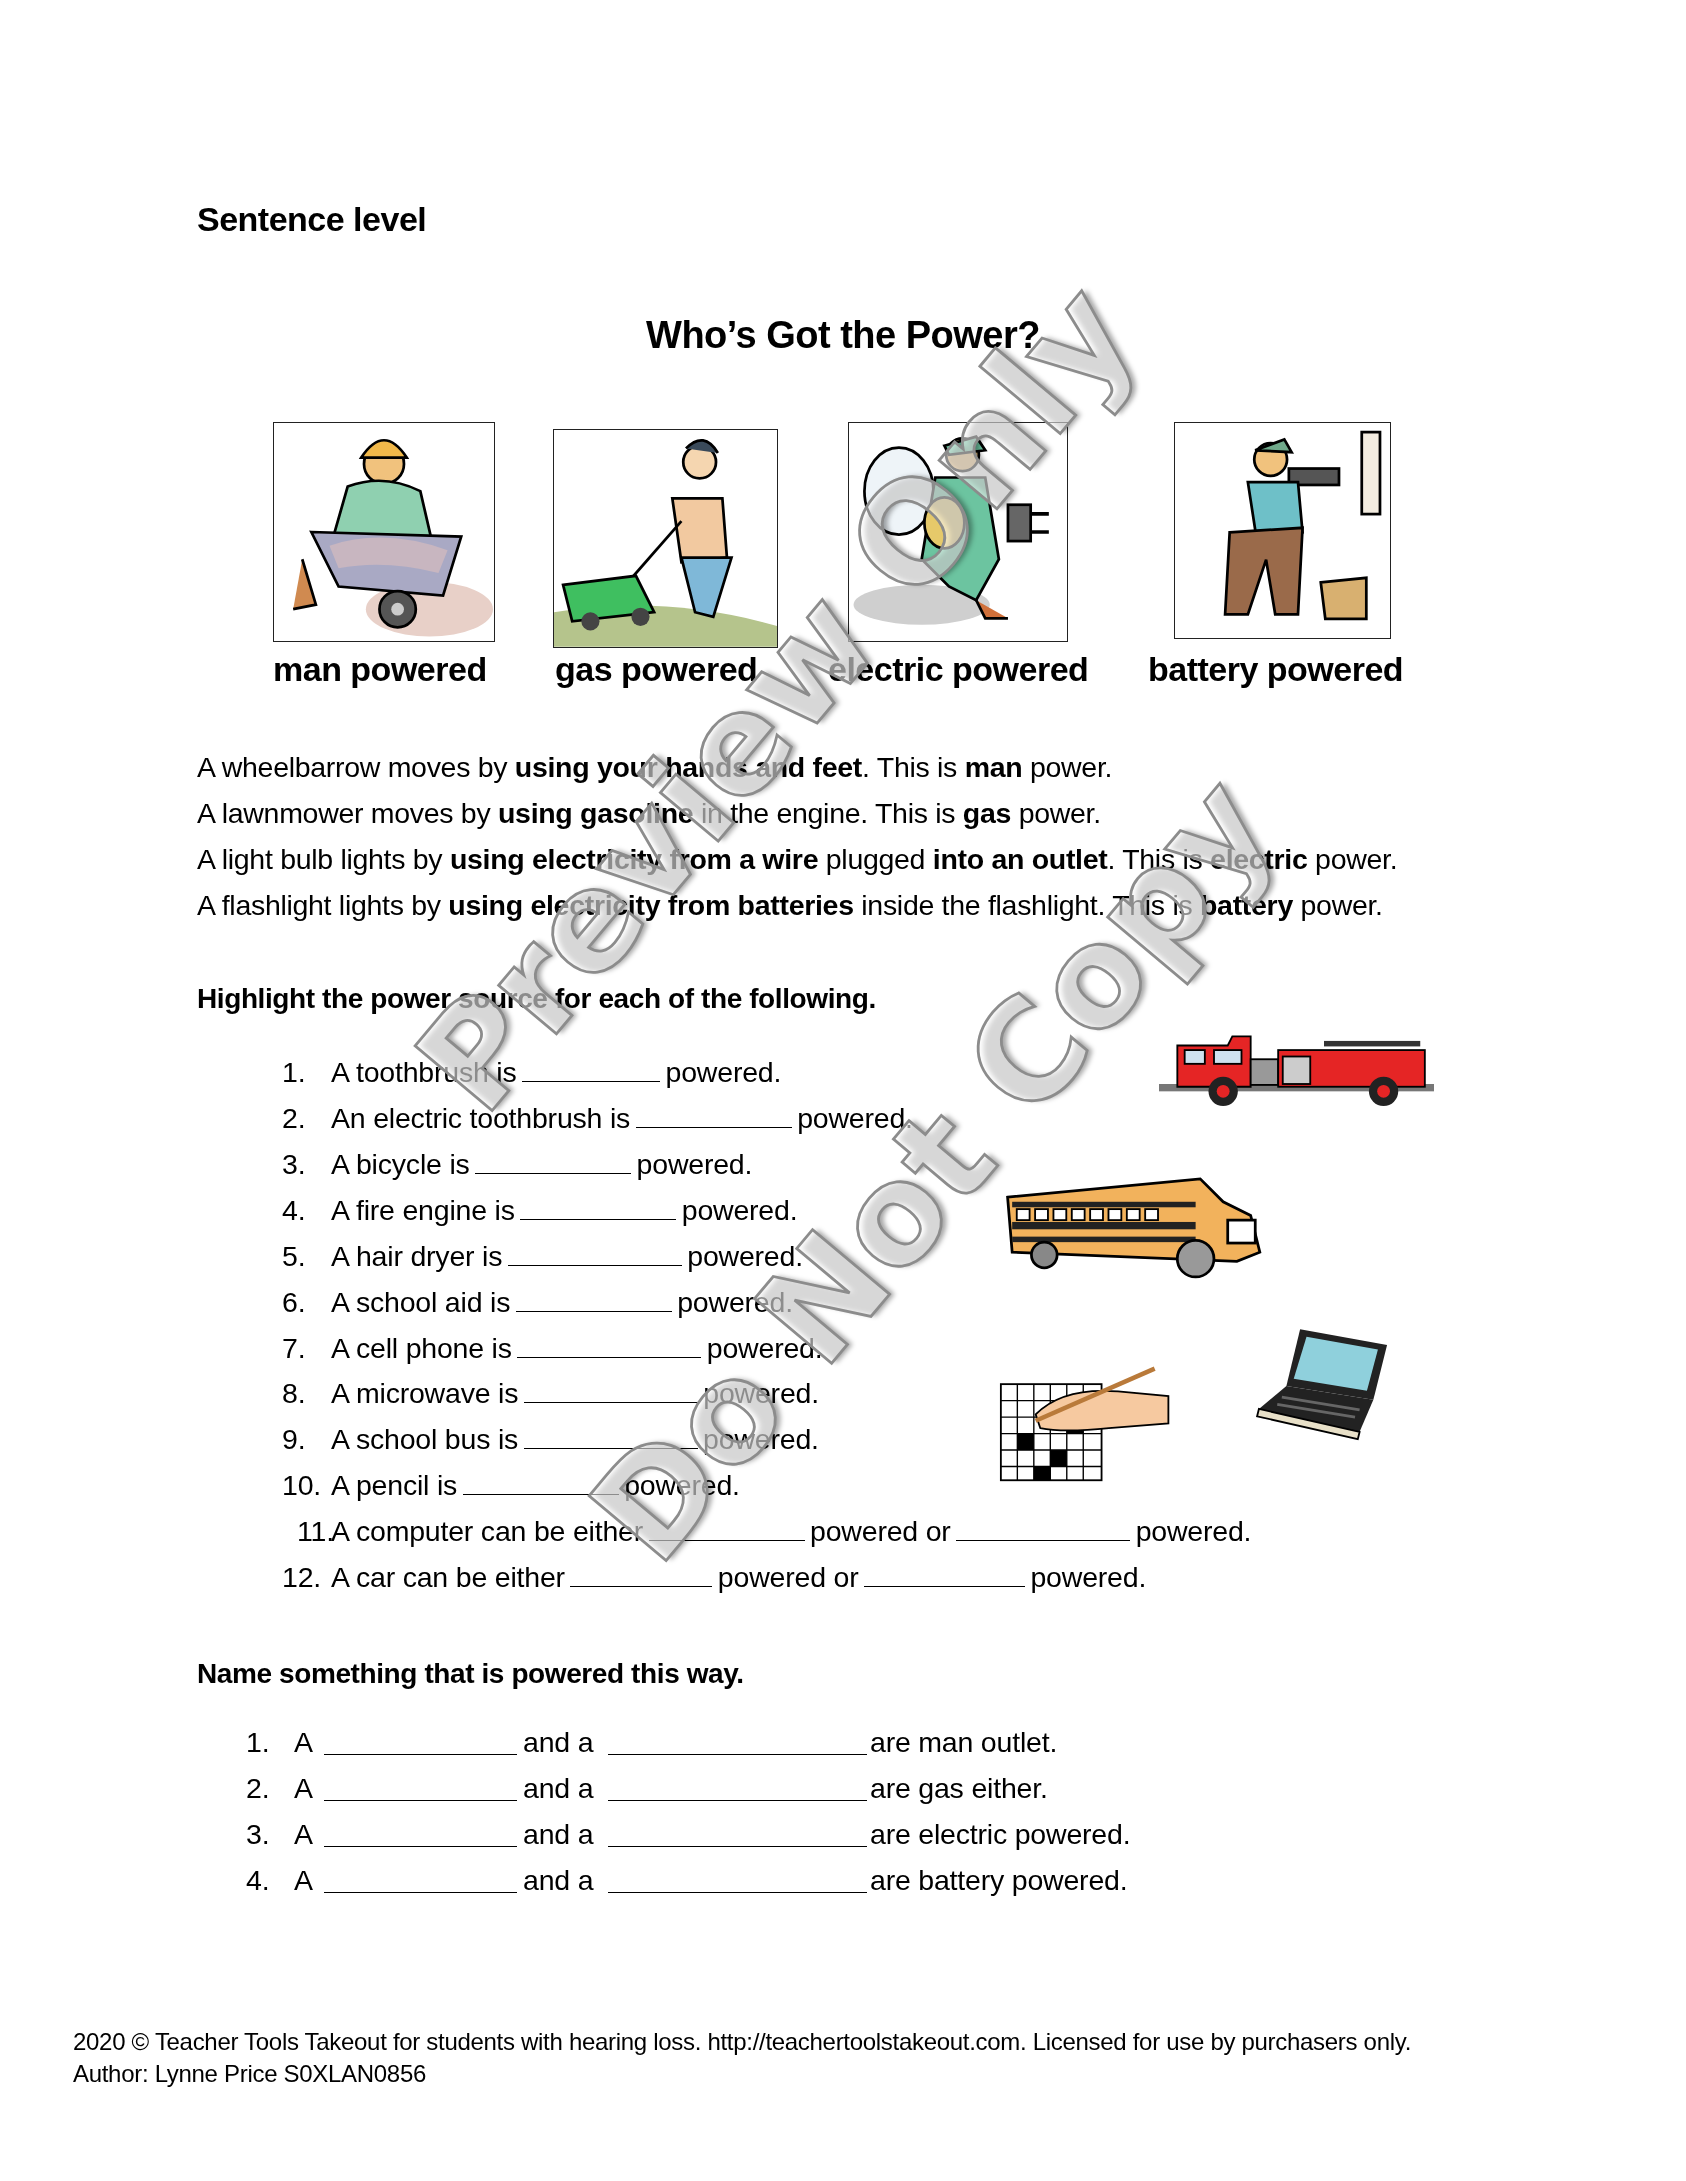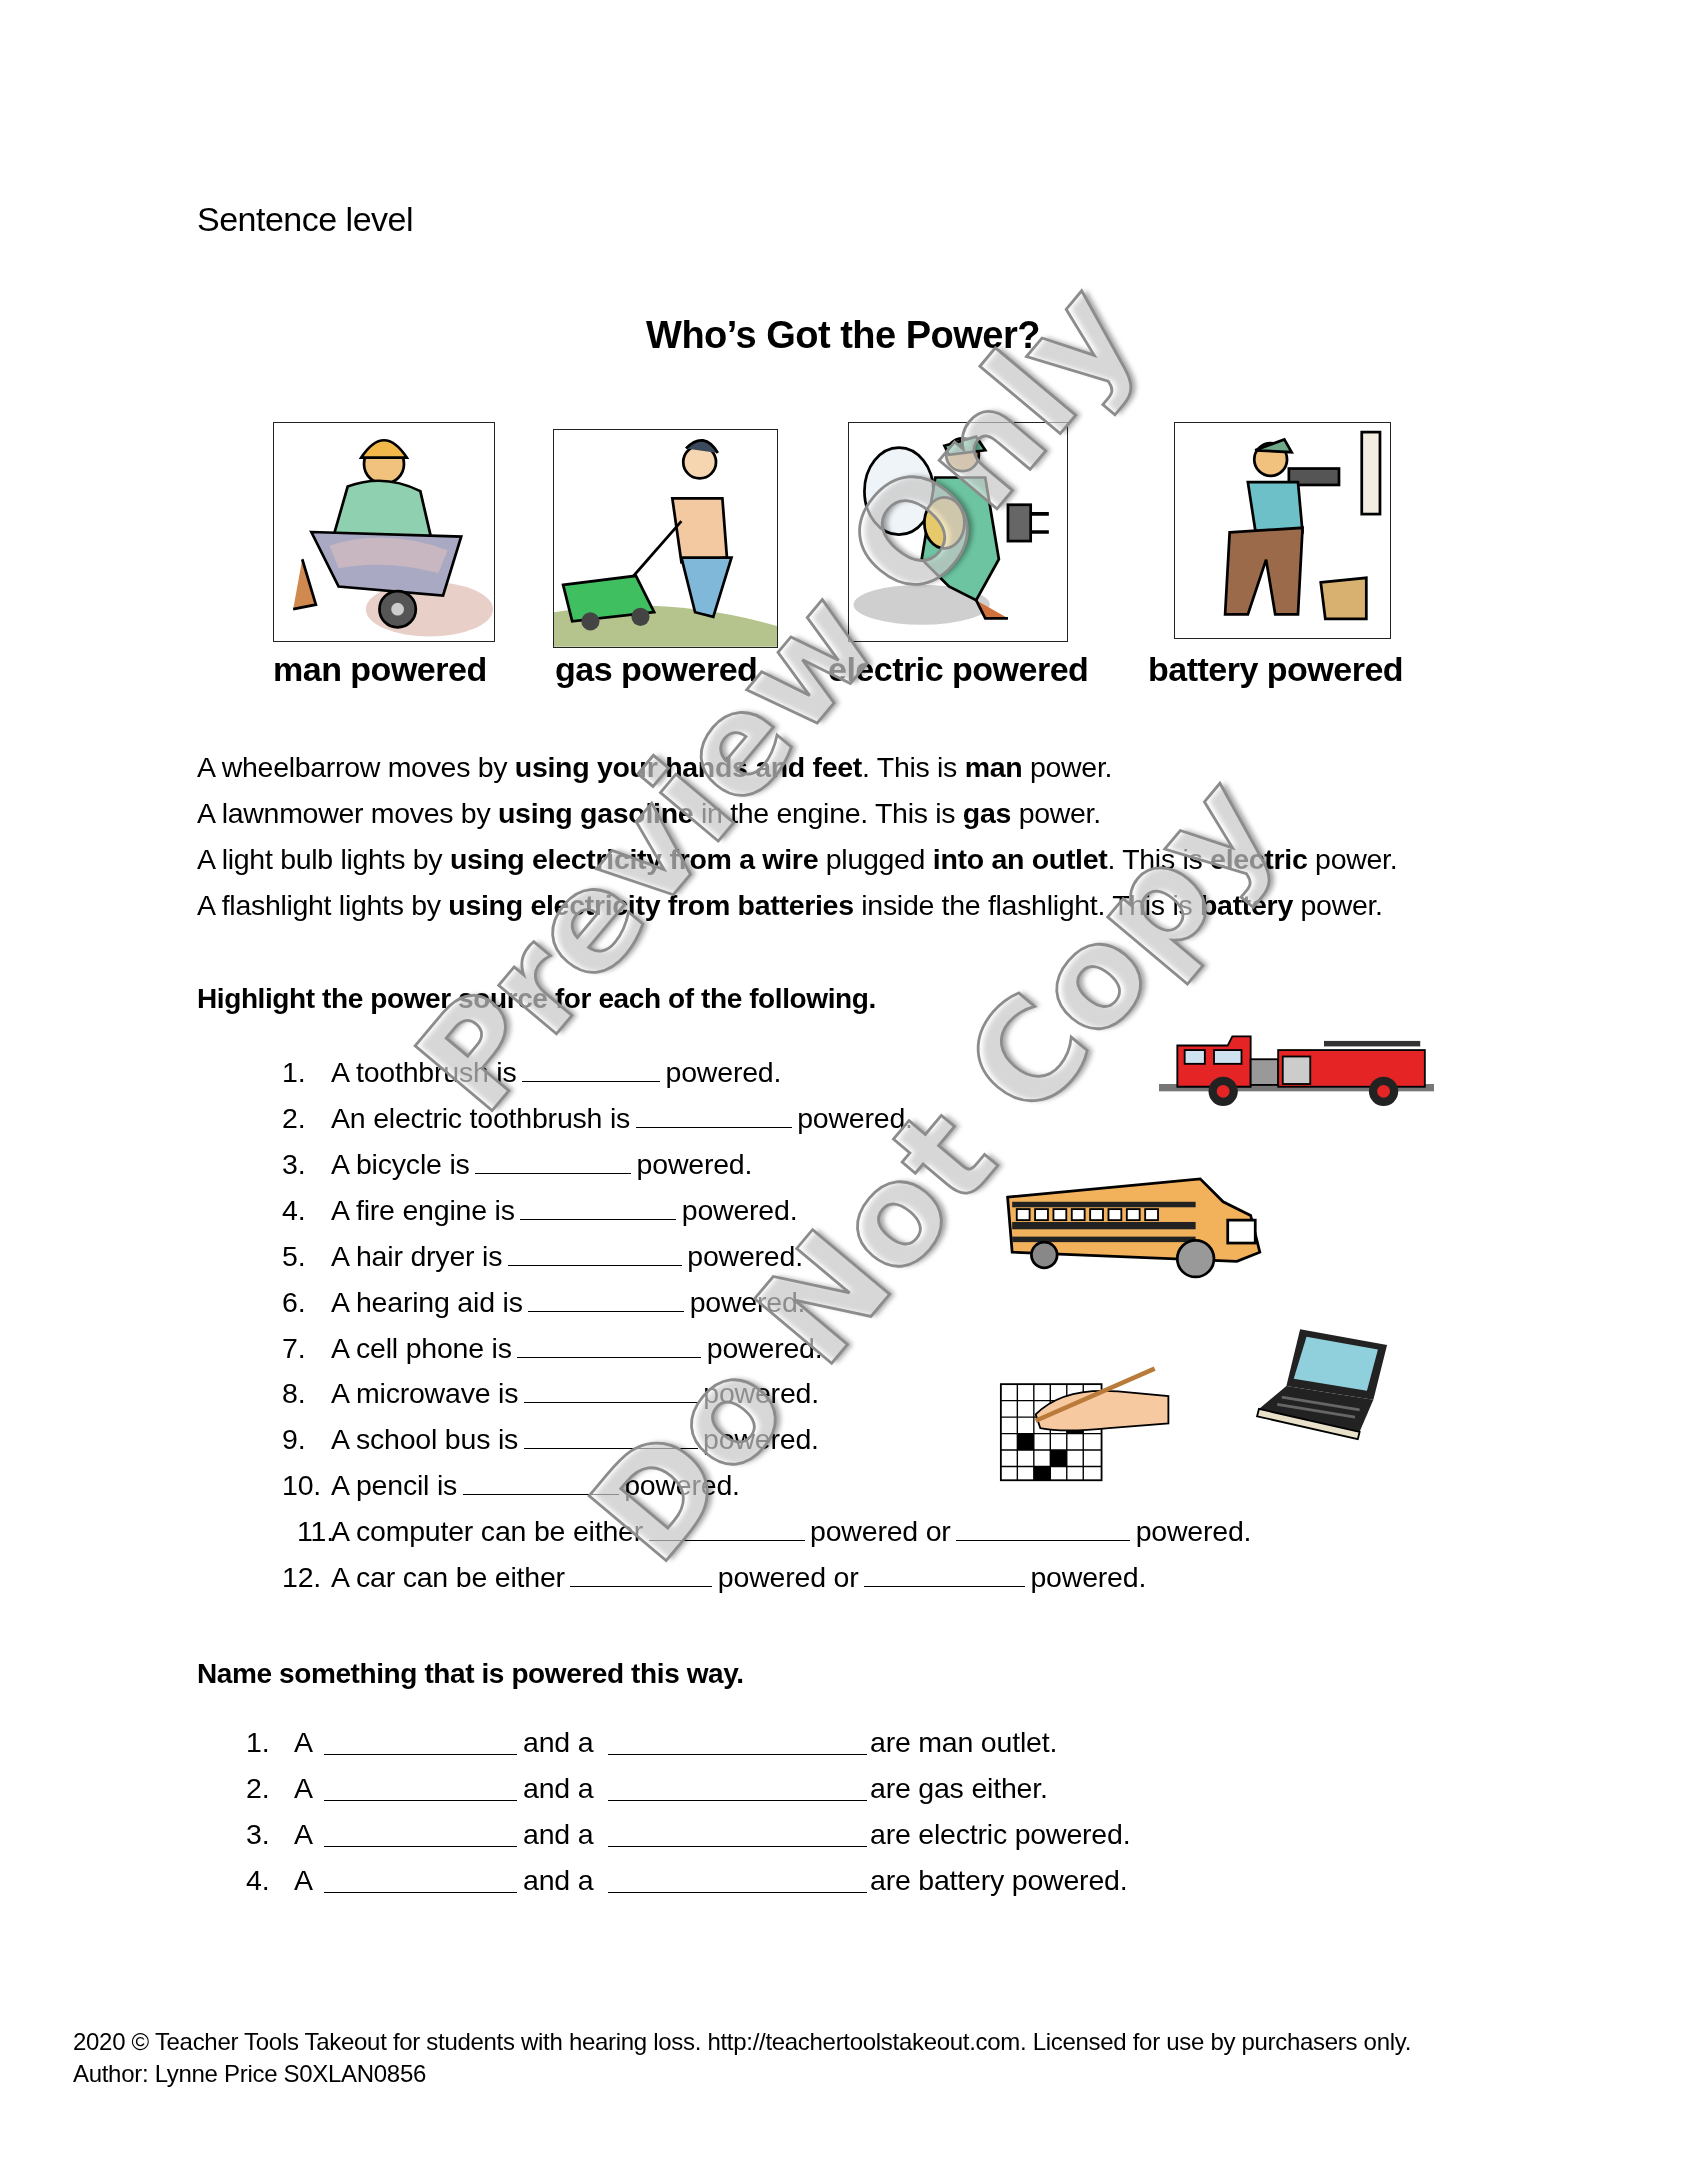--- a/index.html
+++ b/index.html
@@ -1,19 +1,19 @@
 <!DOCTYPE html>
 <html style="font-size:14.7px"><head>
 <meta charset="utf-8">
 <style>
   html, body { margin:0; padding:0; background:#ffffff; }
   body { width:1686px; height:2182px; position:relative; overflow:hidden;
          font-family:"Liberation Sans", "DejaVu Sans", sans-serif; color:#000; }
   .abs { position:absolute; white-space:nowrap; }
-  .level { left:197px; top:200px; font-size:34px; font-weight:normal; letter-spacing:-0.5px; }
+  .level { left:197px; top:200px; font-size:34px; font-weight:bold; letter-spacing:-0.5px; }
   .title { left:0; width:1686px; text-align:center; top:314px; font-size:38px; font-weight:bold; letter-spacing:-0.5px; }
 
   .pic { position:absolute; border:1.8px solid #222; background:#fff; box-sizing:border-box; overflow:hidden; }
   .pic svg { width:100%; height:100%; display:block; }
   .piclabel { position:absolute; top:650px; font-size:34px; font-weight:bold; letter-spacing:-0.5px; }
 
   .sent { left:197px; font-size:28.5px; letter-spacing:-0.3px; }
   .sent b { font-weight:bold; }
 
   .h2 { left:197px; font-size:28px; font-weight:bold; letter-spacing:-0.4px; }
@@ -114,21 +114,21 @@
     <div class="abs item" style="top: 1194px; left: 282px;">
       <span class="num" style="left: 0px;">4.</span>
       <span style="position: absolute; left: 49px;"><span>A fire engine is</span><span class="blank" style="width: 156px;"></span><span>powered.</span></span>
     </div>
     <div class="abs item" style="top: 1240px; left: 282px;">
       <span class="num" style="left: 0px;">5.</span>
       <span style="position: absolute; left: 49px;"><span>A hair dryer is</span><span class="blank" style="width: 174px;"></span><span>powered.</span></span>
     </div>
     <div class="abs item" style="top: 1286px; left: 282px;">
       <span class="num" style="left: 0px;">6.</span>
-      <span style="position: absolute; left: 49px;"><span>A hearing aid is</span><span class="blank" style="width: 156px;"></span><span>powered.</span></span>
+      <span style="position: absolute; left: 49px;"><span>A school aid is</span><span class="blank" style="width: 156px;"></span><span>powered.</span></span>
     </div>
     <div class="abs item" style="top: 1332px; left: 282px;">
       <span class="num" style="left: 0px;">7.</span>
       <span style="position: absolute; left: 49px;"><span>A cell phone is</span><span class="blank" style="width: 184px;"></span><span>powered.</span></span>
     </div>
     <div class="abs item" style="top: 1377px; left: 282px;">
       <span class="num" style="left: 0px;">8.</span>
       <span style="position: absolute; left: 49px;"><span>A microwave is</span><span class="blank" style="width: 174px;"></span><span>powered.</span></span>
     </div>
     <div class="abs item" style="top: 1423px; left: 282px;">

